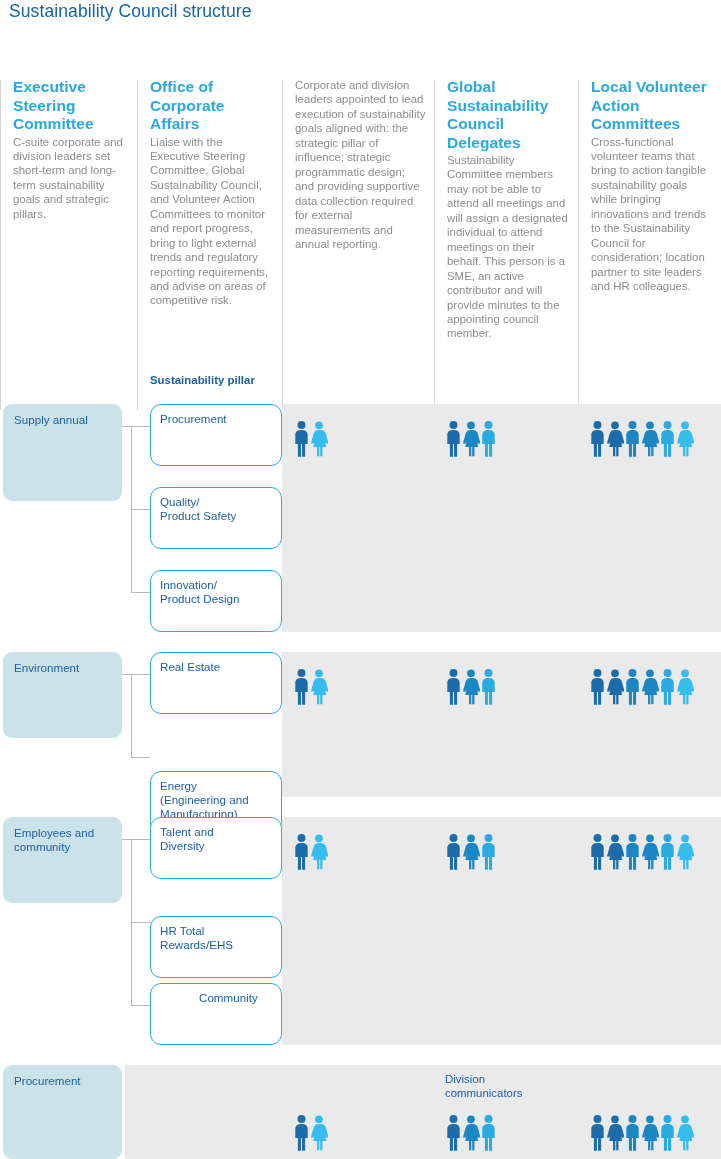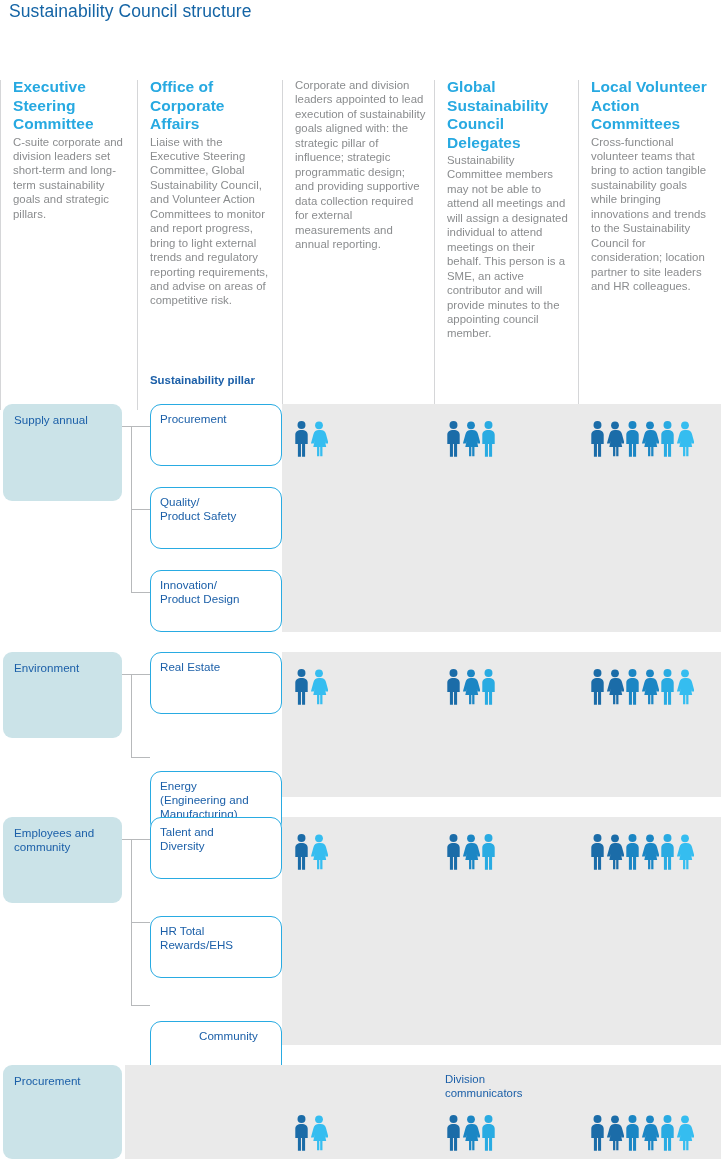--- a/index.html
+++ b/index.html
@@ -268,21 +268,21 @@
     <div class="pillar-box" style="top: 817px;">
       <div style="white-space: pre-line;">Talent and
 Diversity</div>
     </div>
     <div class="conn h" style="left: 131px; width: 19px; top: 839px;"></div>
     <div class="pillar-box" style="top: 900px; margin-top: 16px;">
       <div style="white-space: pre-line;">HR Total
 Rewards/EHS</div>
     </div>
     <div class="conn h" style="left: 131px; width: 19px; top: 922px;"></div>
-    <div class="pillar-box" style="top: 1021px; padding-left: 48px;">
+    <div class="pillar-box" style="top: 983px; padding-left: 48px;">
       <div style="white-space: pre-line;">Community</div>
     </div>
     <div class="conn h" style="left: 131px; width: 19px; top: 1005px;"></div>
     <div class="conn v" style="left: 131px; top: 839px; height: 166px;"></div>
     <div class="conn h" style="left: 122px; width: 10px; top: 839px;"></div>
     <div class="people" style="left: 293px; top: 834px;">
       <svg width="17" height="36" viewBox="0 0 22 47">
     <circle cx="11" cy="5.2" r="5.2" fill="#1b6ca8"></circle>
     <path fill="#1b6ca8" d="M11 11.6c-5.1 0-8.1 2.1-8.1 6.3v12.1h3.4v16.6h4.0V30.0h1.4v16.6h4.0V30.0h3.4V17.9c0-4.2-3.0-6.3-8.1-6.3z"></path>
   </svg>

